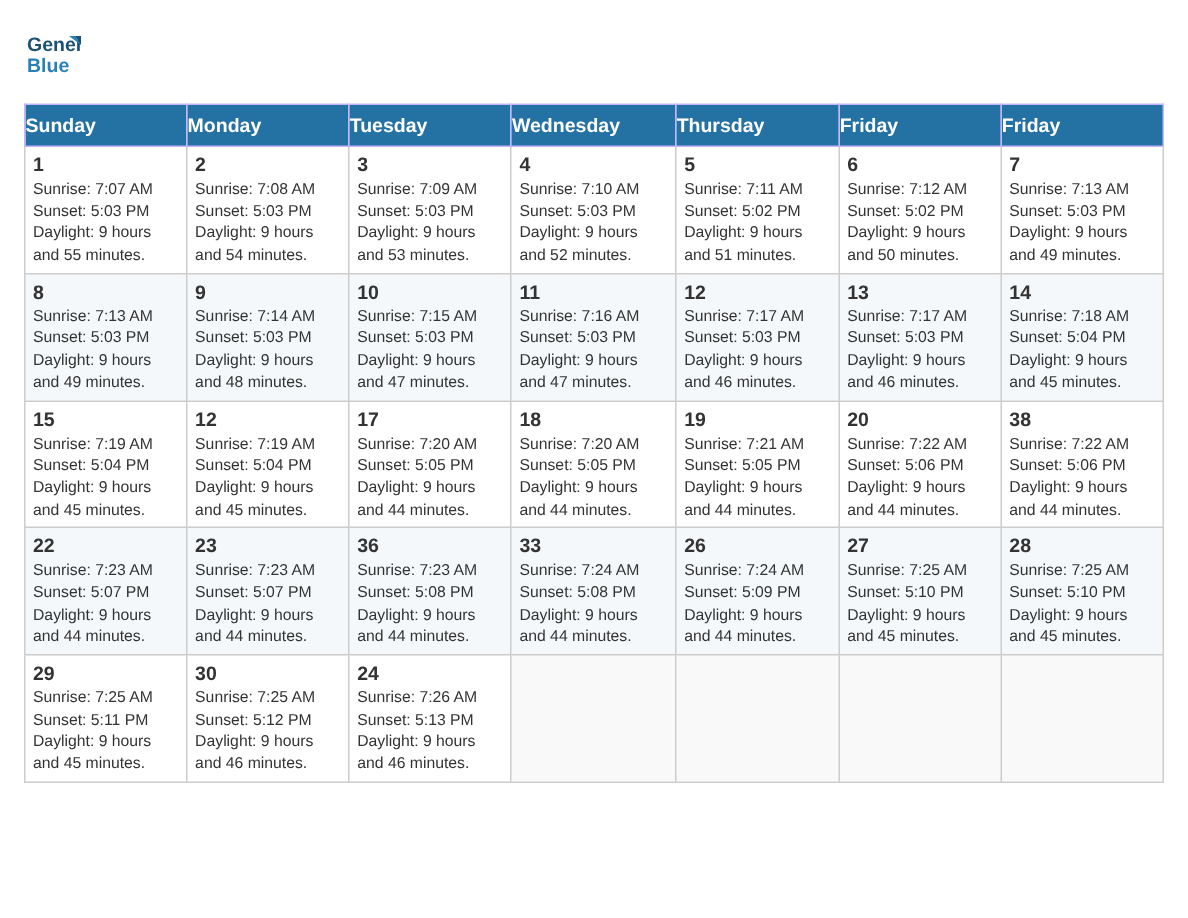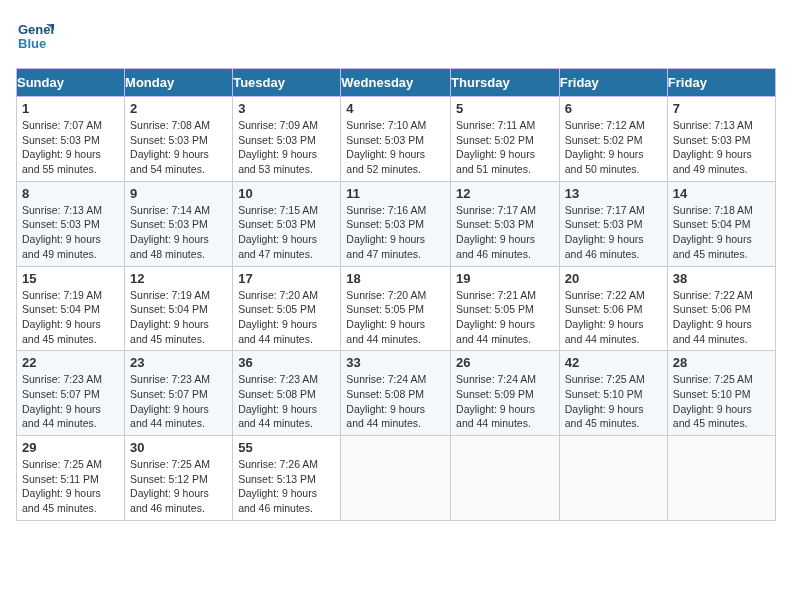--- a/index.html
+++ b/index.html
@@ -215,39 +215,39 @@
       </td>
         <td>
         <span class="day-num">33</span>
         <span class="day-detail">Sunrise: 7:24 AM<br>Sunset: 5:08 PM<br>Daylight: 9 hours and 44 minutes.</span>
       </td>
         <td>
         <span class="day-num">26</span>
         <span class="day-detail">Sunrise: 7:24 AM<br>Sunset: 5:09 PM<br>Daylight: 9 hours and 44 minutes.</span>
       </td>
         <td>
-        <span class="day-num">42</span>
+        <span class="day-num">27</span>
         <span class="day-detail">Sunrise: 7:25 AM<br>Sunset: 5:10 PM<br>Daylight: 9 hours and 45 minutes.</span>
       </td>
         <td>
         <span class="day-num">28</span>
         <span class="day-detail">Sunrise: 7:25 AM<br>Sunset: 5:10 PM<br>Daylight: 9 hours and 45 minutes.</span>
       </td>
       </tr>
       <tr>
         <td>
         <span class="day-num">29</span>
         <span class="day-detail">Sunrise: 7:25 AM<br>Sunset: 5:11 PM<br>Daylight: 9 hours and 45 minutes.</span>
       </td>
         <td>
         <span class="day-num">30</span>
         <span class="day-detail">Sunrise: 7:25 AM<br>Sunset: 5:12 PM<br>Daylight: 9 hours and 46 minutes.</span>
       </td>
         <td>
-        <span class="day-num">55</span>
+        <span class="day-num">24</span>
         <span class="day-detail">Sunrise: 7:26 AM<br>Sunset: 5:13 PM<br>Daylight: 9 hours and 46 minutes.</span>
       </td>
         <td class="empty-cell"></td>
         <td class="empty-cell"></td>
         <td class="empty-cell"></td>
         <td class="empty-cell"></td>
       </tr>
     </tbody>
 </table>
 

